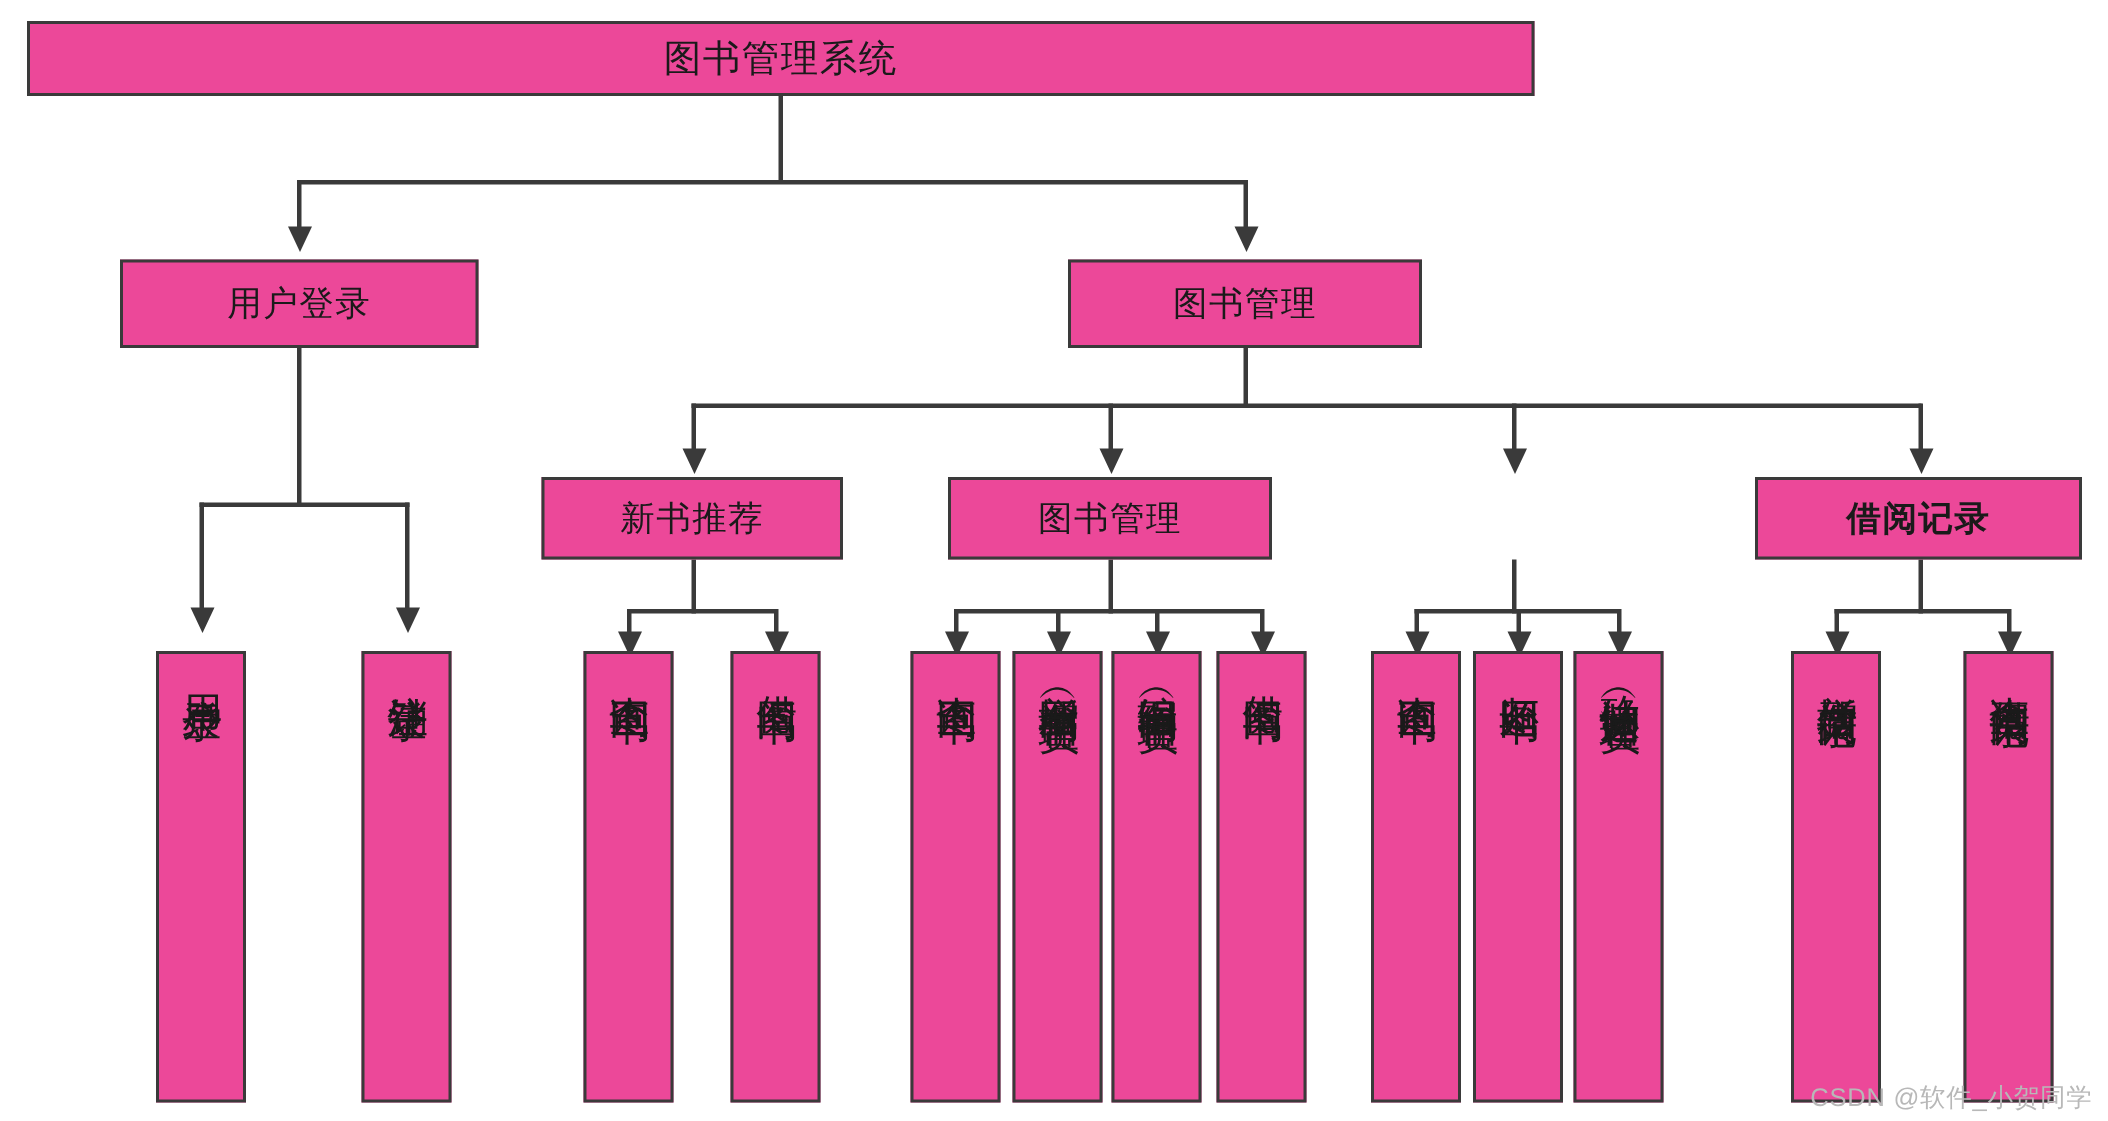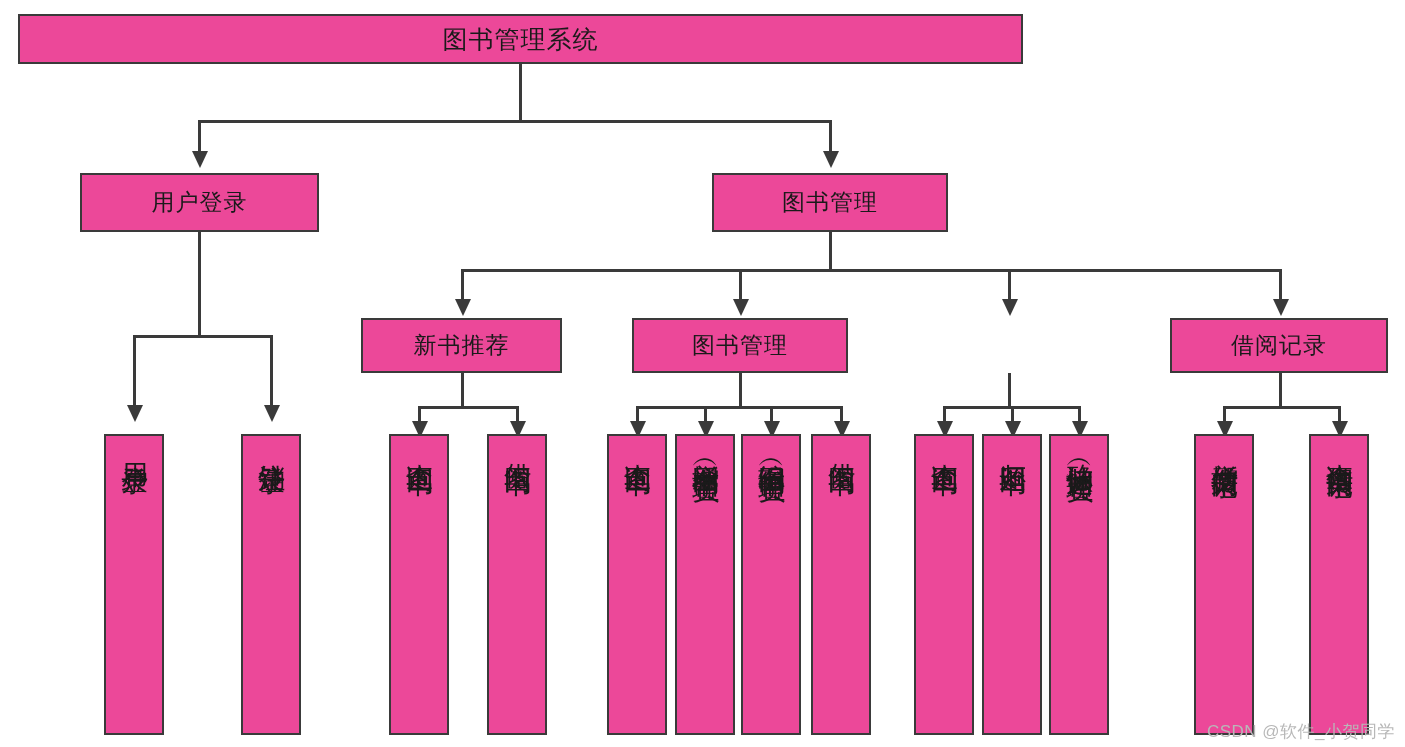--- a/index.html
+++ b/index.html
@@ -118,21 +118,21 @@
 
   <div class="node lvl2" style="left:361px;top:318px;width:201px;height:55px;">
     <span class="label">新书推荐</span>
   </div>
 
   <div class="node lvl2" style="left:632px;top:318px;width:216px;height:55px;">
     <span class="label">图书管理</span>
   </div>
 
 
-  <div class="node lvl2" style="left:1170px;top:318px;width:218px;height:55px;">
+  <div class="node lvl2" style="left:1170px;top:318px;width:218px;height:55px;font-weight:bold;">
     <span class="label">借阅记录</span>
   </div>
 
   <div class="ln v" style="left:461px;top:373px;height:36px;"></div>
   <div class="ln h" style="left:418px;top:406px;width:100px;"></div>
   <div class="ln v" style="left:418px;top:406px;height:18px;"></div>
   <div class="arrow" style="left:412px;top:421px;"></div>
   <div class="ln v" style="left:516px;top:406px;height:18px;"></div>
   <div class="arrow" style="left:510px;top:421px;"></div>
 

